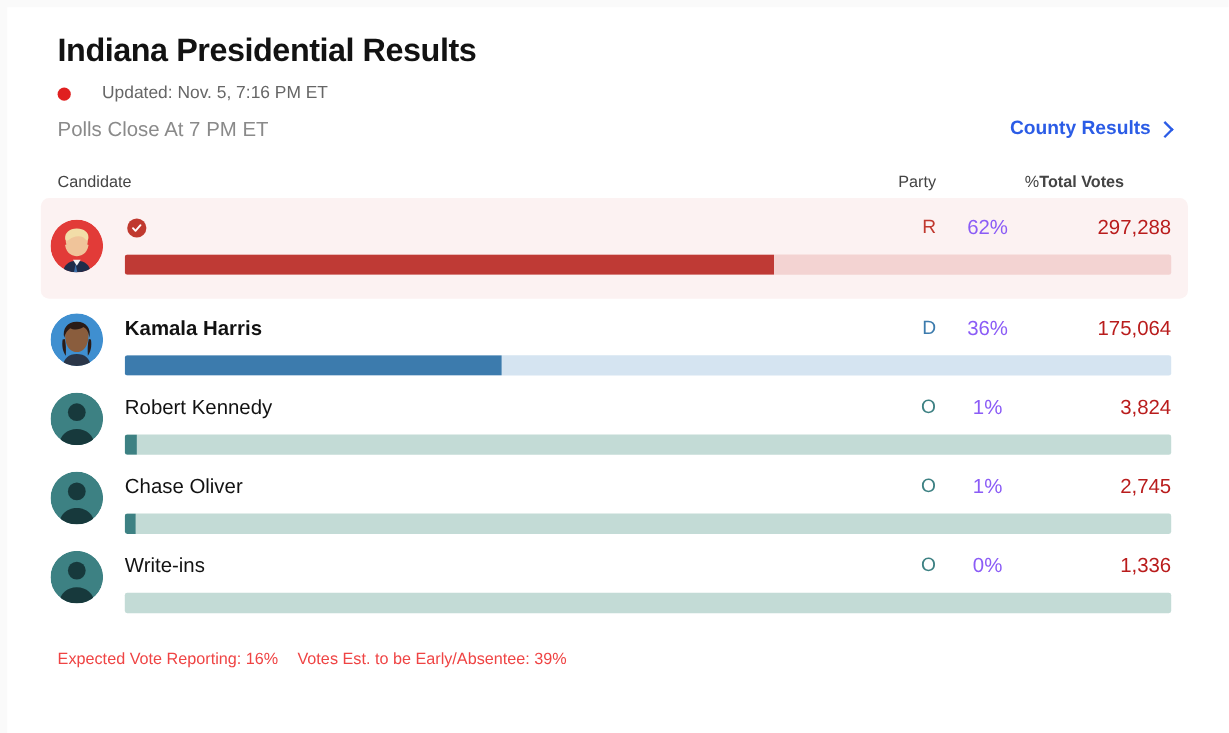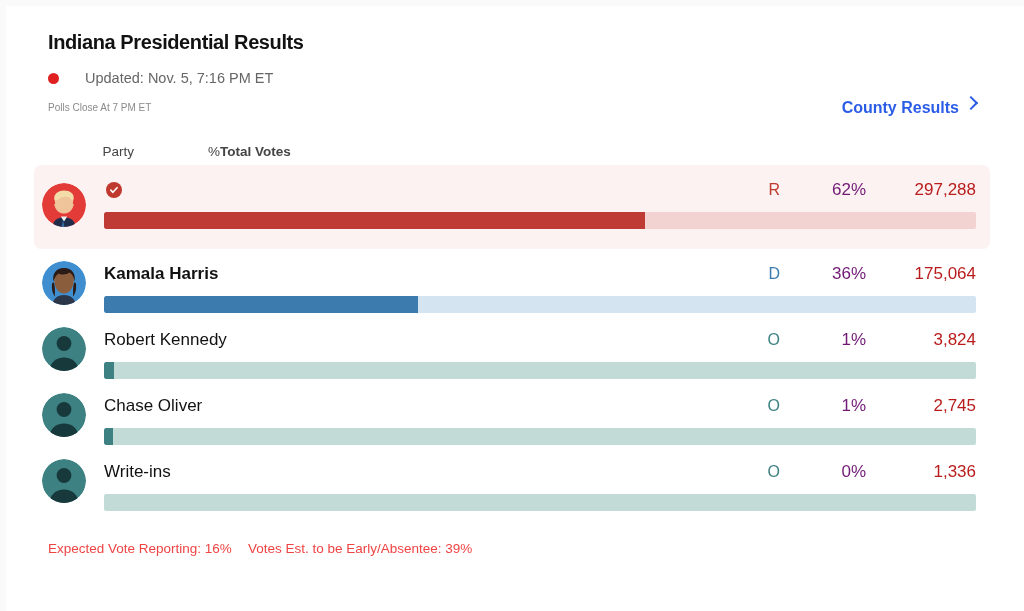--- a/index.html
+++ b/index.html
@@ -41,21 +41,21 @@
     position: absolute;
     left: 0;
     top: 0;
     width: 1024px;
     padding: 18px 48px 0 48px;
     box-sizing: border-box;
   }
 
   
   .title {
-    font-size: 20px;
+    font-size: 27px;
     font-weight: bold;
     color: #121212;
     letter-spacing: -0.4px;
     margin: 0;
     line-height: 36px;
     padding-top: 6px;
   }
 
   .updated-row {
     display: flex;
@@ -80,31 +80,31 @@
   }
 
   .polls-row {
     display: flex;
     align-items: center;
     justify-content: space-between;
     margin-top: 10px;
     height: 22px;
   }
   .polls-text {
-    font-size: 10px;
+    font-size: 17px;
     color: #8a8a8a;
     line-height: 20px;
   }
   .county-link {
     font-size: 16px;
     font-weight: bold;
     color: #2b5ce6;
     text-decoration: none;
     display: flex;
-    align-items: flex-start;
+    align-items: center;
     gap: 7px;
     cursor: pointer;
     line-height: 20px;
   }
   .chevron {
     display: inline-block;
     width: 8px;
     height: 8px;
     border-right: 2.2px solid #2b5ce6;
     border-top: 2.2px solid #2b5ce6;
@@ -199,23 +199,23 @@
     text-align: right;
     font-size: 16px;
     line-height: 22px;
   }
   .party-R { color: #c0392f; }
   .party-D { color: #3c7bad; }
   .party-O { color: #3d8183; }
 
   .pct-cell {
     width: 86px;
-    text-align: right;
+    text-align: center;
     font-size: 17px;
-    color: #701a75;
+    color: #8b5cf6;
     line-height: 22px;
   }
   .votes-cell {
     width: 110px;
     text-align: right;
     font-size: 17px;
     color: #b91c1c;
     line-height: 22px;
   }
 
@@ -268,20 +268,21 @@
       <span class="polls-text">Polls Close At 7 PM ET</span>
       <a class="county-link">
         <span>County Results</span>
         <span class="chevron"></span>
       </a>
     </div>
 
     <div class="table">
 
       <div class="thead">
+        <div class="th th-candidate">Candidate</div>
         <div class="th th-party">Party</div>
         <div class="th th-pct">%</div>
         <div class="th th-votes">Total Votes</div>
       </div>
 
       <div id="rows-container">
           <div class="row winner" style="background: rgb(252, 242, 242);">
             <div class="avatar">
               <svg class="silhouette" viewBox="0 0 44 44" xmlns="http://www.w3.org/2000/svg">
                 <circle cx="22" cy="22" r="22" fill="#e23b38"></circle>

